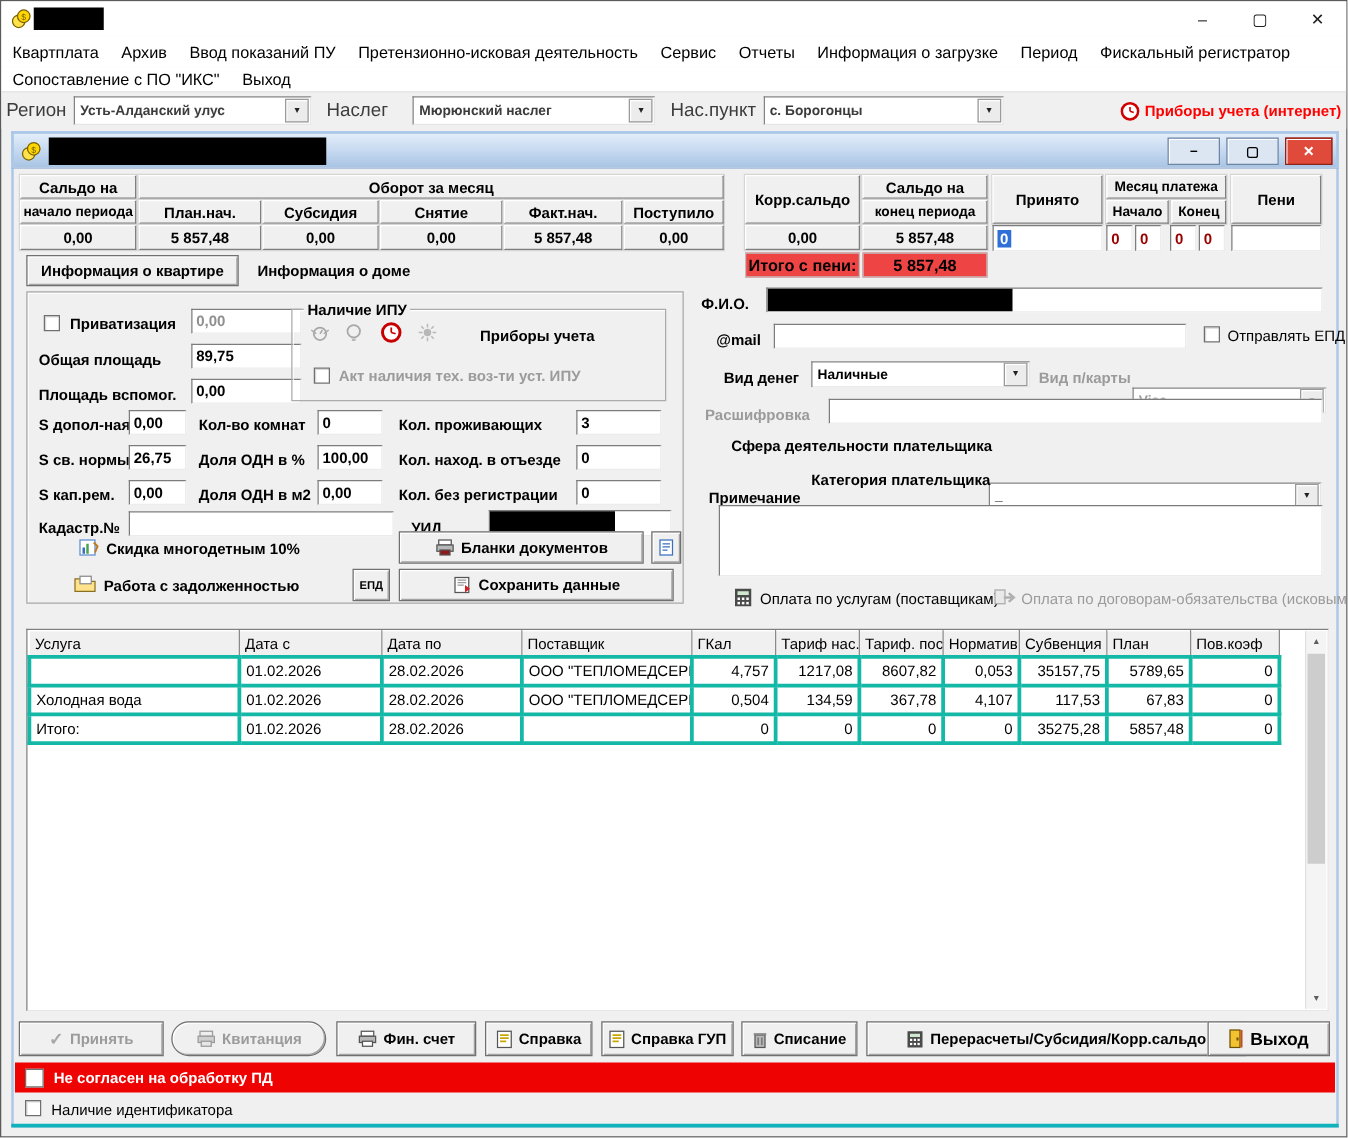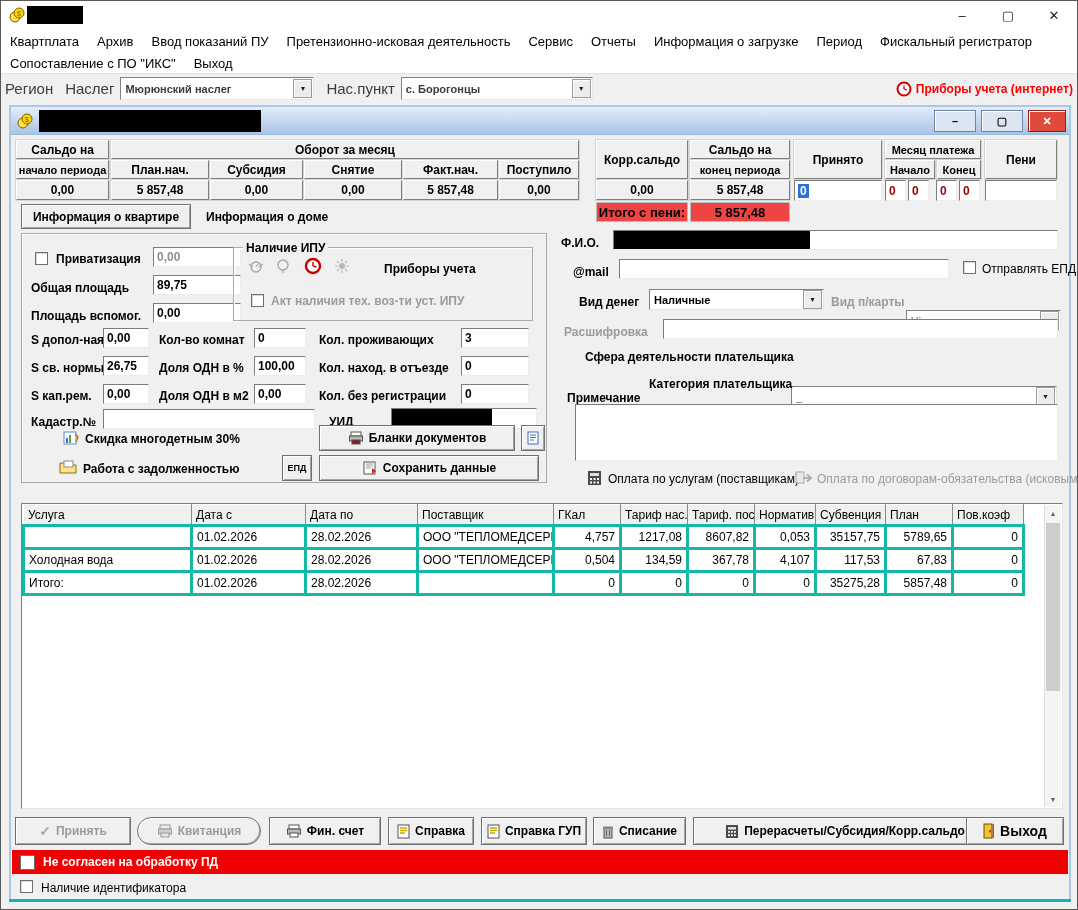--- a/index.html
+++ b/index.html
@@ -85,22 +85,26 @@
     <span class="mi">Период</span>
     <span class="mi">Фискальный регистратор</span>
   </div>
   <div class="abs menubar" style="top:52px;height:20px;">
     <span class="mi">Сопоставление с ПО "ИКС"</span>
     <span class="mi">Выход</span>
   </div>
 
   <div class="abs locbar">
     <span style="margin-left:4px;">Регион</span>
+    <div class="combo" style="width:188px;margin-left:6px;">
+      <span class="cval">Усть-Алданский улус</span>
+      <span class="cbtn">▼</span>
+    </div>
     <span style="margin-left:12px;">Наслег</span>
-    <div class="combo" style="width:192px;margin-left:6px;">
+    <div class="combo" style="width:192px;margin-left:20px;">
       <span class="cval">Мюрюнский наслег</span>
       <span class="cbtn">▼</span>
     </div>
     <span style="margin-left:12px;">Нас.пункт</span>
     <div class="combo" style="width:190px;margin-left:6px;">
       <span class="cval">с. Борогонцы</span>
       <span class="cbtn">▼</span>
     </div>
     <span style="flex:1"></span>
     <svg class="icon16" style="margin-right:4px;" viewBox="0 0 16 16">
@@ -229,21 +233,21 @@
   <div class="abs fld" style="left:390px;top:407px;width:146px;height:21px;padding-left:0;">
     <span class="redact" style="width:100px;height:21px;display:inline-block;"></span>
   </div>
 
   <svg class="abs" style="left:62px;top:429px;" width="18" height="16" viewBox="0 0 18 16">
     <rect x="1" y="2" width="12" height="12" fill="#fff" stroke="#5b8ccf"></rect>
     <rect x="3" y="8" width="2" height="5" fill="#3a6fbf"></rect>
       <rect x="6" y="5" width="2" height="8" fill="#49a54d"></rect>
     <path d="M12 4 L15 7 L13 12" stroke="#c07a1f" stroke-width="1.6" fill="none"></path>
   </svg>
-  <span class="abs lbl" style="left:84px;top:431px;">Скидка многодетным 30%</span>
+  <span class="abs lbl" style="left:84px;top:431px;">Скидка многодетным 10%</span>
 
   <div class="abs btn" style="left:318px;top:424px;width:196px;height:26px;">
     <svg class="icon16" viewBox="0 0 16 16">
       <rect x="3" y="2" width="10" height="4" fill="#fff" stroke="#555"></rect>
       <rect x="1.5" y="6" width="13" height="5" fill="#b8b8b8" stroke="#555"></rect>
       <rect x="4" y="10" width="8" height="4" fill="#8c1a1a" stroke="#555"></rect>
     </svg>
     <span>Бланки документов</span>
   </div>
   <div class="abs btn" style="left:520px;top:424px;width:24px;height:26px;">

